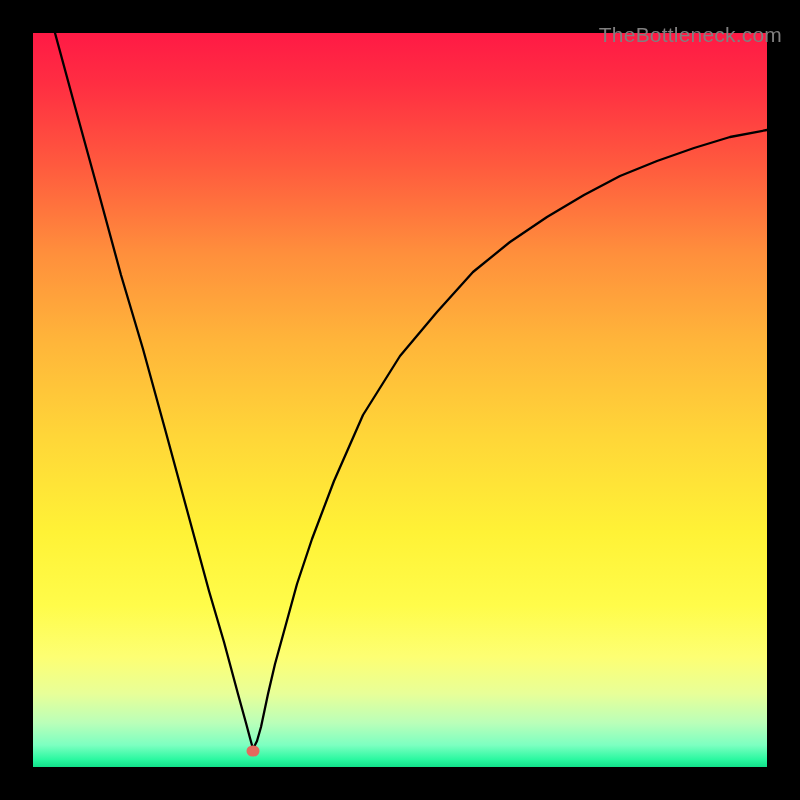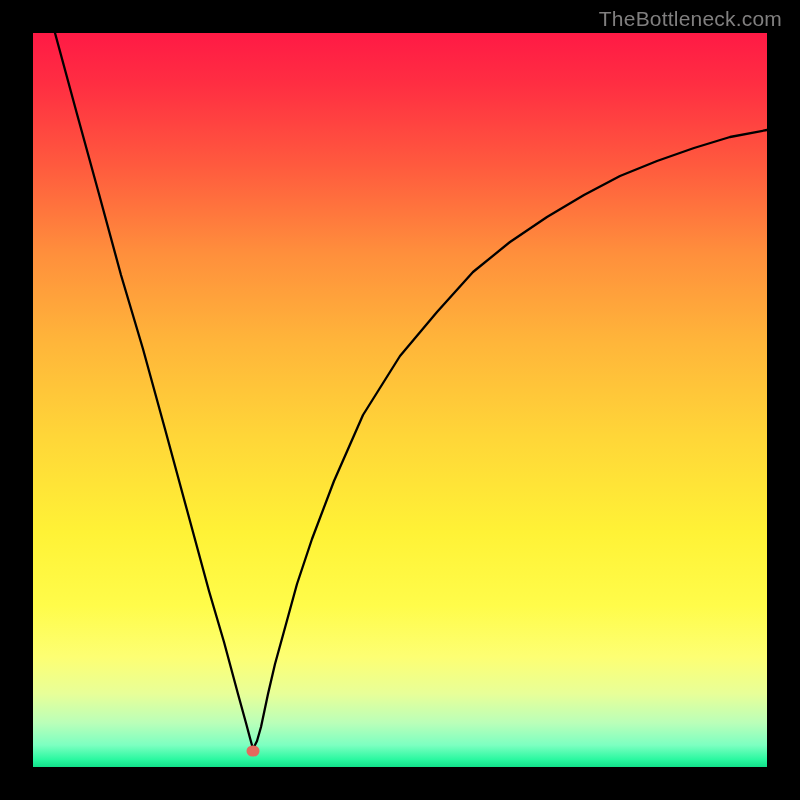--- a/index.html
+++ b/index.html
@@ -50,21 +50,21 @@
   .marker {
     position: absolute;
     width: 13px;
     height: 11px;
     border-radius: 50% / 55%;
     background: #e36a5e;
     transform: translate(-50%, -50%);
   }
   .watermark {
     position: absolute;
-    top: 7px;
+    top: 23px;
     right: 18px;
     color: #807f7f;
     font-size: 21px;
     letter-spacing: 0.2px;
     font-weight: 400;
     user-select: none;
   }
 </style>
 </head>
 <body>

